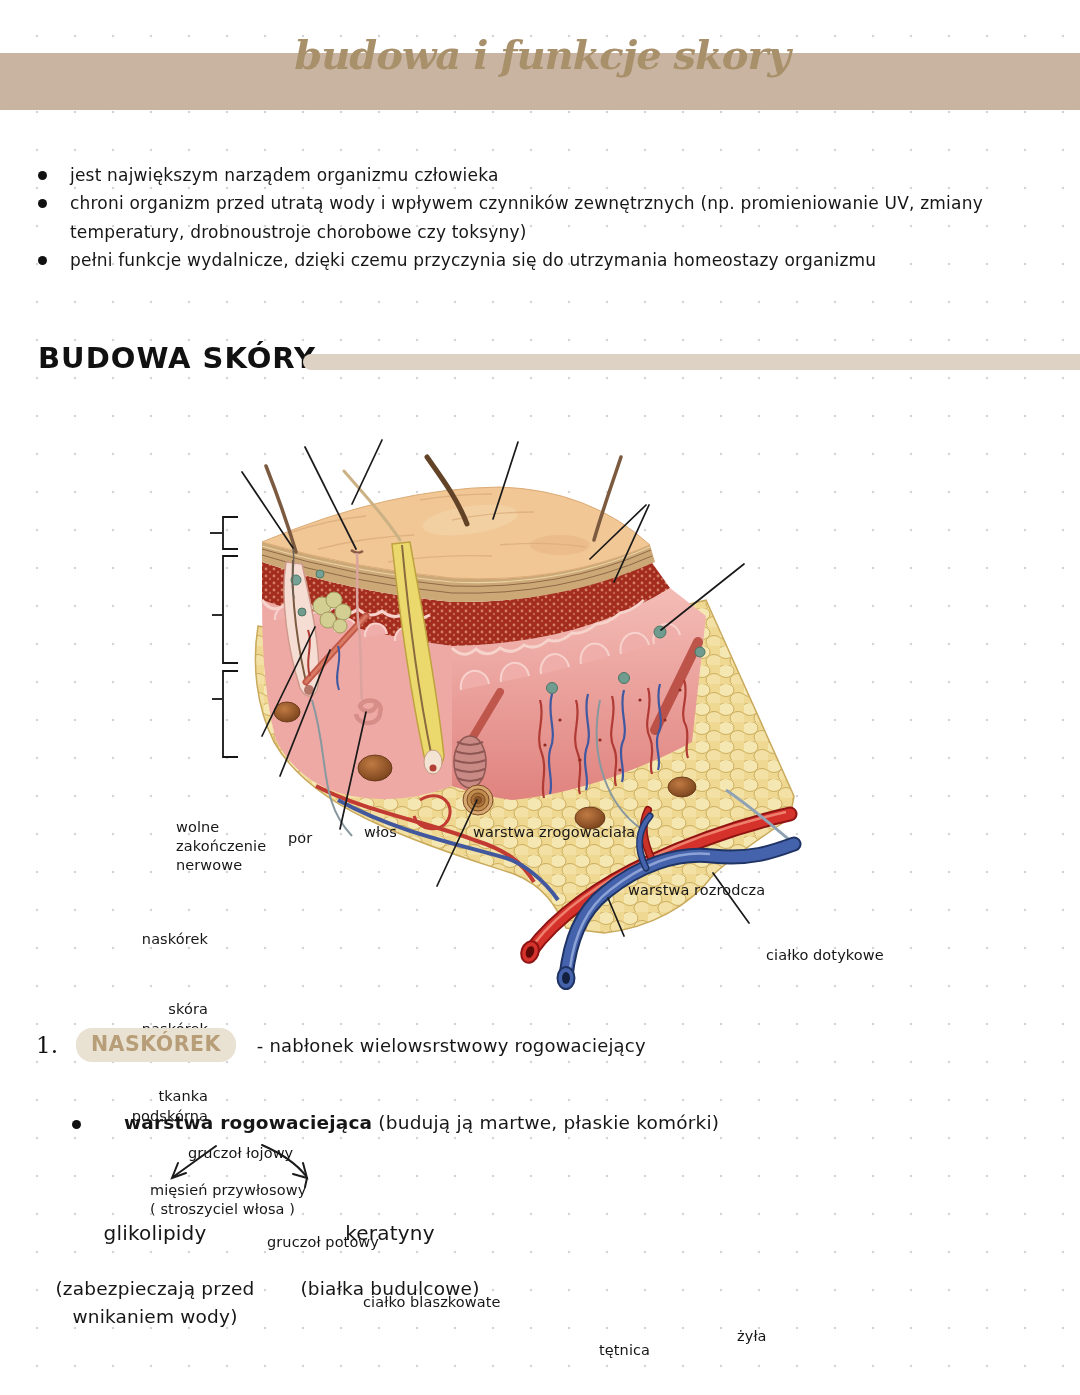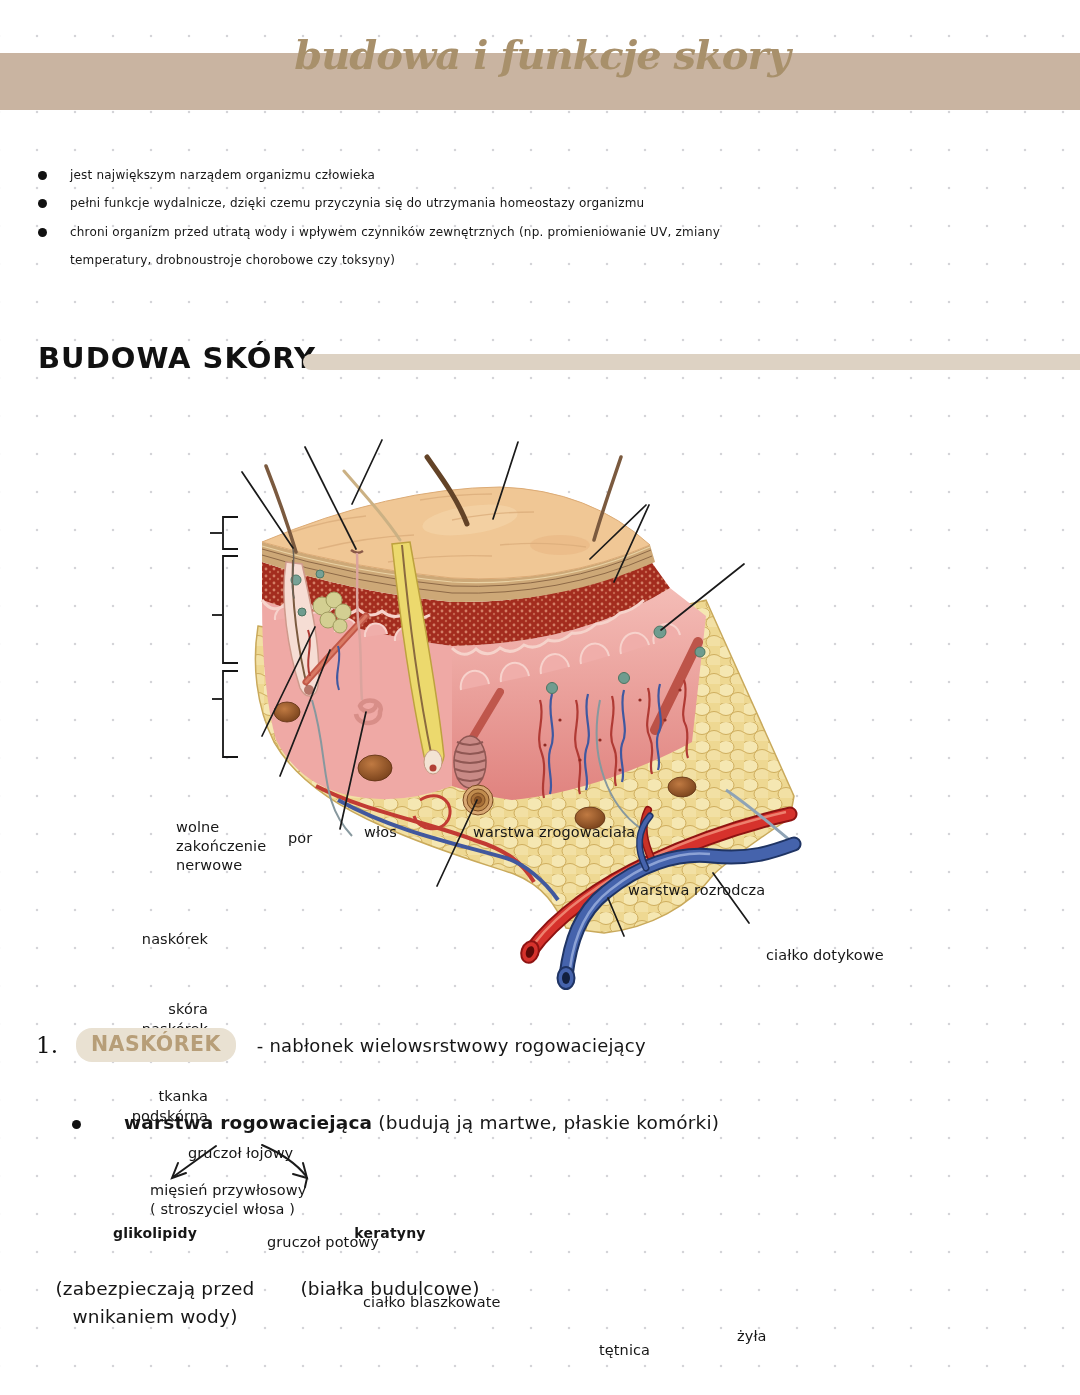--- a/index.html
+++ b/index.html
@@ -15,21 +15,21 @@
     background-size:38px 38px;background-position:18px 17px;
   }
   .banner{position:absolute;left:0;top:53px;width:1080px;height:57px;background:var(--banner);}
   .script-title{
     position:absolute;left:112px;top:-22px;width:860px;text-align:center;
     font-family:"DejaVu Serif","Liberation Serif",serif;font-style:italic;font-weight:bold;
     font-size:40px;letter-spacing:-1px;color:var(--title_text);white-space:nowrap;
   }
   ul.intro{position:absolute;left:36px;top:161px;width:990px;list-style:none;}
   ul.intro li{
-    position:relative;padding-left:34px;font-size:12px;line-height:28.4px;
+    position:relative;padding-left:34px;font-size:17px;line-height:28.4px;
     letter-spacing:.2px;white-space:pre-line;
   }
   ul.intro li::before{content:"";position:absolute;left:2px;top:10px;width:9px;height:9px;border-radius:50%;background:#111;}
   .section-head h2{
     position:absolute;left:38px;top:341px;font-size:29px;font-weight:bold;
     letter-spacing:1px;color:#111;white-space:nowrap;
   }
   .accent-bar{position:absolute;left:303px;top:354px;width:777px;height:16px;background:var(--accent_bar);border-radius:9px 0 0 9px;}
   .diagram{position:absolute;left:0;top:405px;width:924px;height:600px;}
   .diagram svg{position:absolute;left:0;top:0;}
@@ -40,37 +40,37 @@
   .keyword-pill{
     margin-left:18px;background:var(--keyword_bg);border-radius:16px;
     padding:4px 15px 6px 15px;font-size:20.5px;font-weight:bold;
     letter-spacing:.5px;color:var(--keyword_text);
   }
   .definition{margin-left:21px;font-size:18px;letter-spacing:.2px;}
   .kbullet{position:absolute;left:72px;top:1112px;padding-left:23px;font-size:18.5px;letter-spacing:.2px;}
   .kbullet::before{content:"";position:absolute;left:0;top:8px;width:9px;height:9px;border-radius:50%;background:#111;}
   .kbullet b{font-weight:bold;margin-left:29px;}
   .branch{position:absolute;top:1191px;text-align:center;font-size:18.5px;line-height:28px;white-space:pre-line;letter-spacing:.2px;}
-  .branch .bname{font-weight:bold;font-size:14px;}
+  .branch .bname{font-weight:normal;font-size:20px;}
   .branch.left{left:50px;width:210px;}
   .branch.right{left:285px;width:210px;}
   .branch-arrows{position:absolute;left:0;top:1140px;}
 </style>
 </head>
 <body>
 
 <header class="banner">
   <span class="script-title">budowa i funkcje skory</span>
 </header>
 
 <ul class="intro">
   <li>jest największym narządem organizmu człowieka</li>
-  <li>pełni funkcje wydalnicze, dzięki czemu przyczynia się do utrzymania homeostazy organizmu</li>
   <li>chroni organizm przed utratą wody i wpływem czynników zewnętrznych (np. promieniowanie UV, zmiany
 temperatury, drobnoustroje chorobowe czy toksyny)</li>
+  <li>pełni funkcje wydalnicze, dzięki czemu przyczynia się do utrzymania homeostazy organizmu</li>
 </ul>
 
 <div class="section-head">
   <h2>BUDOWA SKÓRY</h2>
   <div class="accent-bar"></div>
 </div>
 
 <figure class="diagram">
   <svg width="1080" height="600" viewBox="0 405 1080 600">
     <defs>

